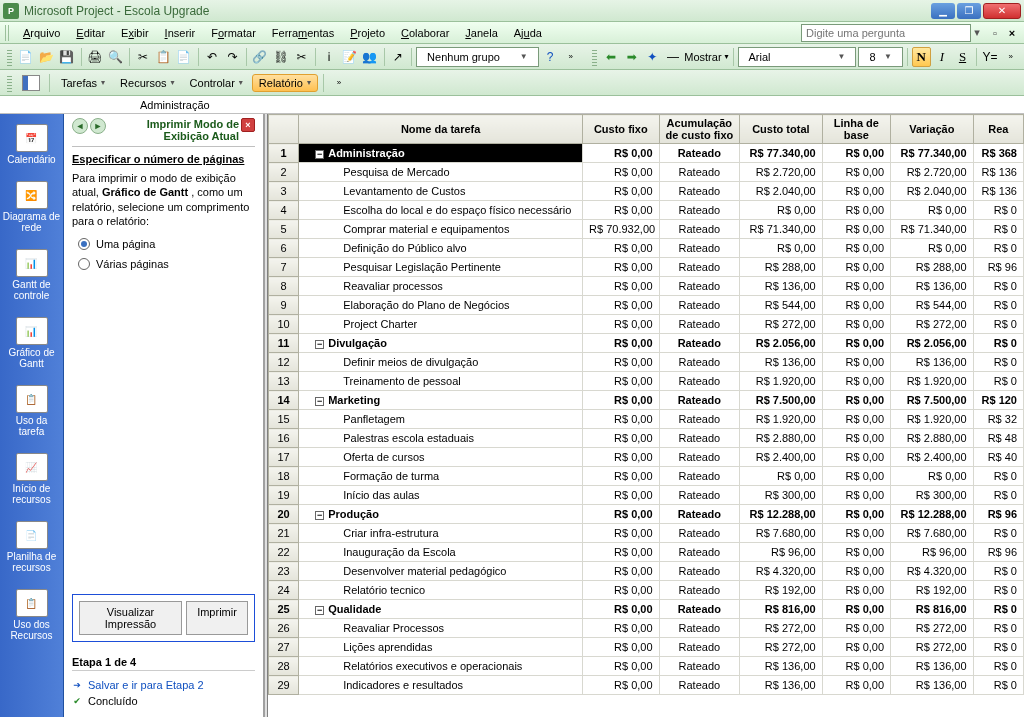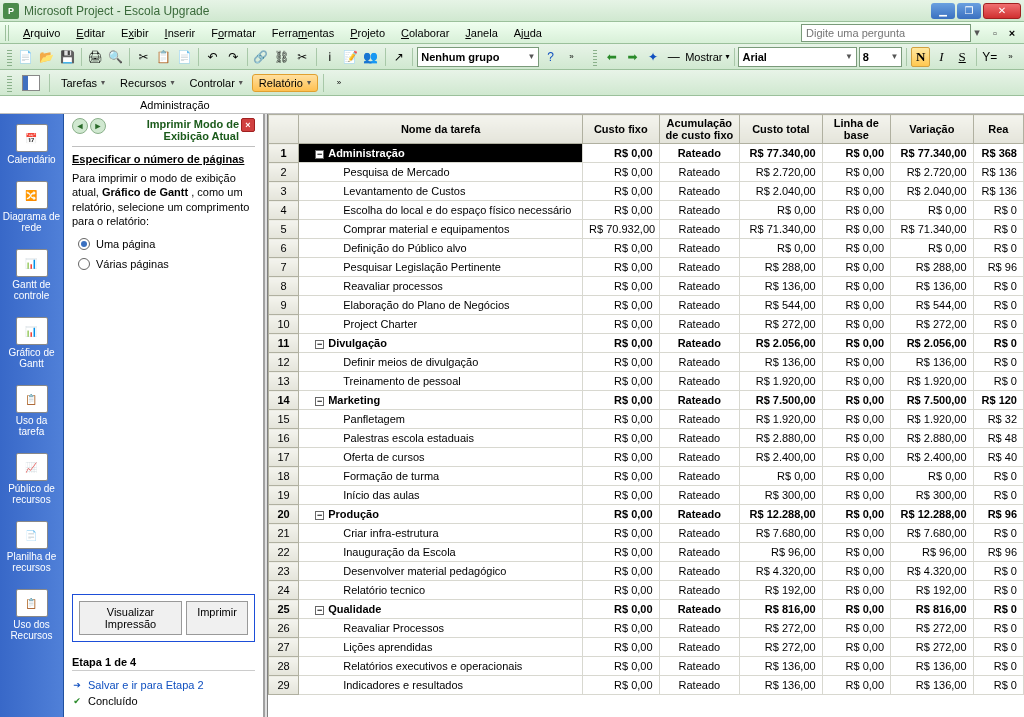--- a/index.html
+++ b/index.html
@@ -17,21 +17,21 @@
 .menubar .menuitem { padding: 3px 8px; cursor:default; }
 .menubar .menuitem u { text-decoration: underline; }
 .menubar .spacer { flex: 1; }
 .menubar .searchbox { width: 170px; height: 18px; border: 1px solid #7a9a7a; background: #fff; color: #999; padding: 0 4px; font-size:11px;}
 .menubar .dd { width:12px; text-align:center; color:#555; }
 .menubar .closex { width:14px; text-align:center; font-weight:bold; cursor:default; margin-left:4px;}
 .toolbar { height: 26px; background: linear-gradient(#e8f4e8,#d0e8d0); display: flex; align-items: center; padding: 0 4px; border-bottom: 1px solid #9bc09b; gap: 2px; }
 .toolbar .grip { width:5px; height:18px; background:repeating-linear-gradient(0deg,#8ab08a 0 1px,transparent 1px 3px); margin:0 3px;}
 .tbtn { width: 20px; height: 20px; display:flex;align-items:center;justify-content:center; border-radius:2px; cursor:default; font-size:12px;}
 .sep { width:1px; height:18px; background:#a8c8a8; margin:0 2px;}
-.combo { height:20px; border:1px solid #7a9a7a; background:#fff; display:flex; align-items:center; padding:0 3px; font-size:11px;font-weight:bold;}
+.combo { height:20px; border:1px solid #7a9a7a; background:#fff; display:flex; align-items:center; padding:0 10px; font-size:11px;}
 .combo .arrow { margin-left:auto; font-size:8px; color:#555; padding-left:6px;}
 .toolbar2 { height: 26px; background: linear-gradient(#e8f4e8,#d0e8d0); display: flex; align-items: center; padding: 0 4px; border-bottom: 1px solid #9bc09b; gap: 3px; }
 .toolbar2 .viewbtn { padding: 1px 4px; height:20px; display:flex;align-items:center; }
 .toolbar2 .txtbtn { padding: 2px 6px; display:flex;align-items:center; gap:4px; border-radius:3px; cursor:default;}
 .toolbar2 .arrow-dd { font-size:8px; color:#555; }
 .toolbar2 .highlight { background: linear-gradient(#ffe0a0,#ffc050); border:1px solid #e0a030; }
 .subheader { height: 18px; background: #fff; border-bottom: 1px solid #c0c0c0; display:flex; align-items:center; padding-left: 140px; font-size:11px;}
 .main { display: flex; position:absolute; top:114px; bottom:0; left:0; right:0;}
 .viewbar { width: 64px; background: linear-gradient(90deg,#3868c8,#5080d8); border-right: 1px solid #2050a0; overflow:hidden; padding-top:4px;}
 .viewbar .vitem { text-align:center; padding: 6px 2px 10px; color:#fff; font-size:10px; cursor:default;}
@@ -217,21 +217,21 @@
       <div class="vitem">
         <div class="vicon">📊</div>
         <div>Gráfico de Gantt</div>
       </div>
       <div class="vitem">
         <div class="vicon">📋</div>
         <div>Uso da tarefa</div>
       </div>
       <div class="vitem">
         <div class="vicon">📈</div>
-        <div>Público de recursos</div>
+        <div>Início de recursos</div>
       </div>
       <div class="vitem">
         <div class="vicon">📄</div>
         <div>Planilha de recursos</div>
       </div>
       <div class="vitem">
         <div class="vicon">📋</div>
         <div>Uso dos Recursos</div>
       </div>
     </div>

